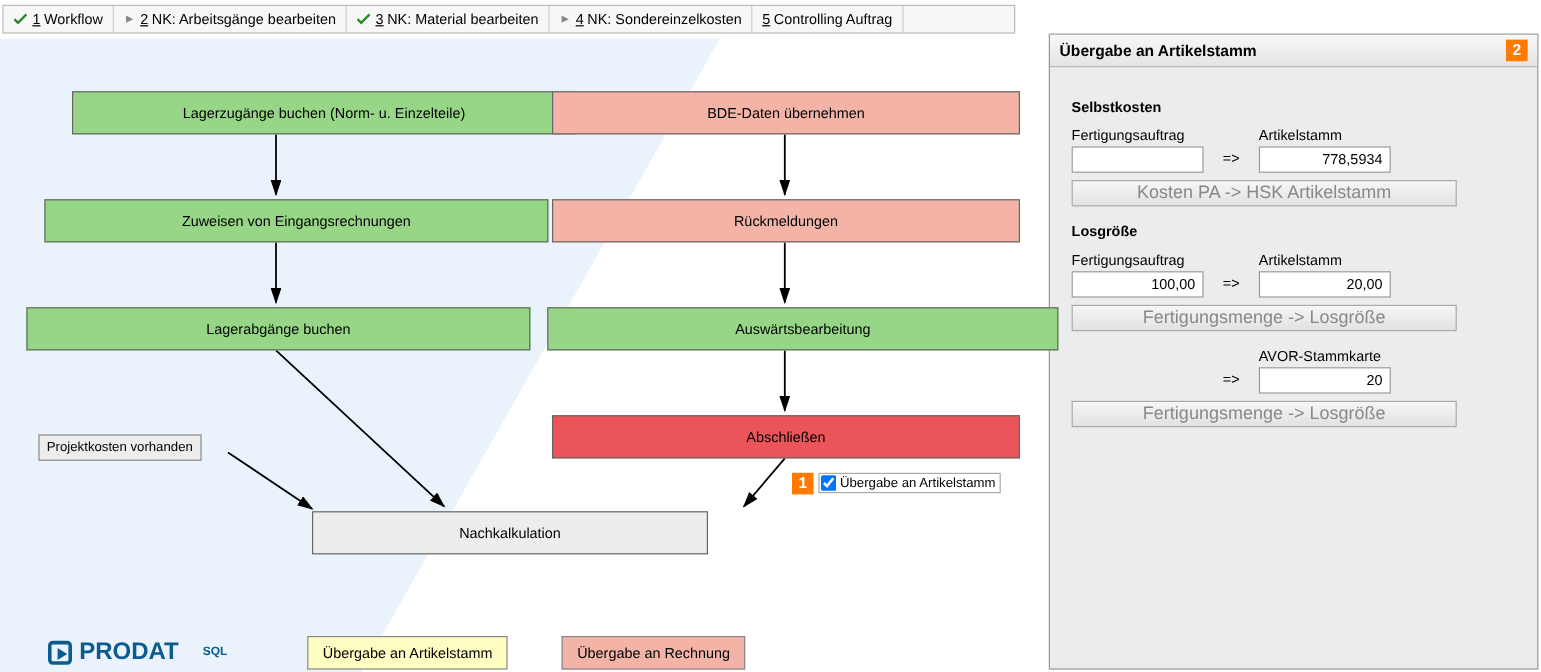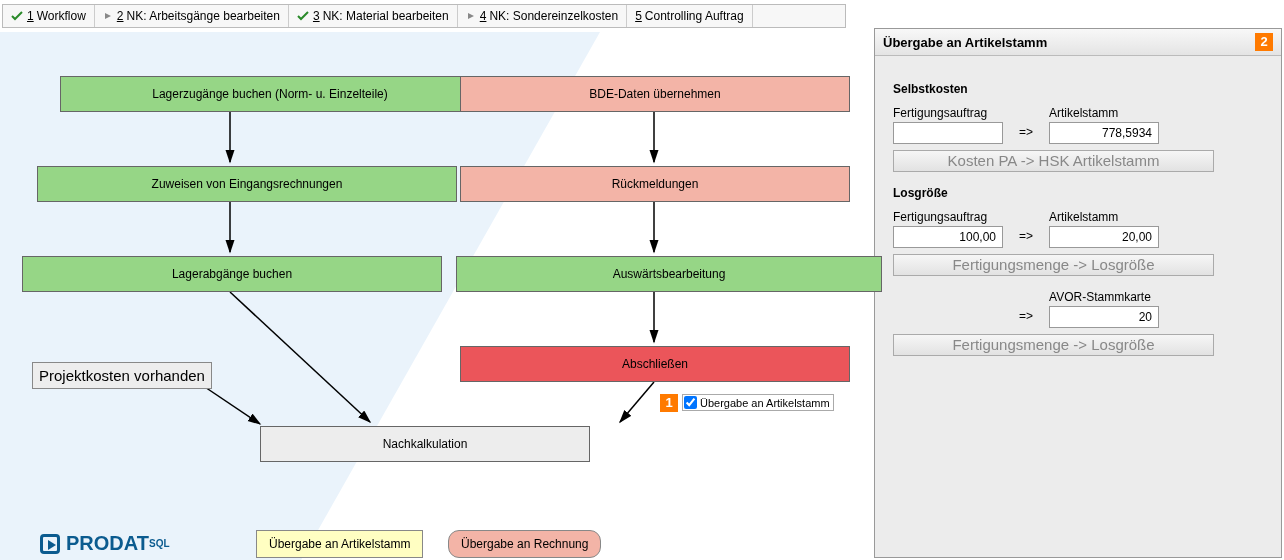--- a/index.html
+++ b/index.html
@@ -59,21 +59,21 @@
     cursor: pointer;
   }
   .green { background: #96d686; }
   .pink  { background: #f3b4a7; }
   .red   { background: #eb555a; }
   .grey  { background: #ededed; }
   .small-grey {
     position: absolute;
     border: 1px solid #888;
     background: #ededed;
-    font-size: 15px;
+    font-size: 11px;
     padding: 4px 6px;
     z-index: 2;
   }
   
   svg.arrows {
     position: absolute;
     top: 0; left: 0;
     width: 870px; height: 530px;
     z-index: 1;
     pointer-events: none;
@@ -122,21 +122,21 @@
   }
   .logo .sq::after {
     content: "";
     position: absolute;
     left: 5px; top: 3px;
     width: 0; height: 0;
     border-left: 8px solid #0b5b8f;
     border-top: 5px solid transparent;
     border-bottom: 5px solid transparent;
   }
-  .logo .sql { font-size: 10px; vertical-align: super; margin-left: 0;}
+  .logo .sql { font-size: 10px; vertical-align: super; margin-left: 20px;}
   
   .legend {
     position: absolute;
     border: 1px solid #888;
     padding: 6px 12px;
     font-size: 12px;
     z-index: 3;
   }
   .legend.yellow { background: #fffec2; }
   .legend.pinklg { background: #f3b4a7; }
@@ -291,21 +291,21 @@
     <span>Übergabe an Artikelstamm</span>
   </div>
 
   <div class="logo">
     <span class="sq"></span>
     <span>PRODAT</span>
     <span class="sql">SQL</span>
   </div>
 
   <div class="legend yellow" style="left:256px; top:498px;"><span>Übergabe an Artikelstamm</span></div>
-  <div class="legend pinklg" style="left:448px; top:498px;border-radius:11px;"><span>Übergabe an Rechnung</span></div>
+  <div class="legend pinklg" style="left:468px; top:498px;"><span>Übergabe an Rechnung</span></div>
 </div>
 
 <div class="right-panel">
   <div class="panel-title">
     <span>Übergabe an Artikelstamm</span>
     <span class="marker" style="position:static; display:inline-block;"><span>2</span></span>
   </div>
   <div class="panel-body">
 
     <div class="section-h">Selbstkosten</div>

